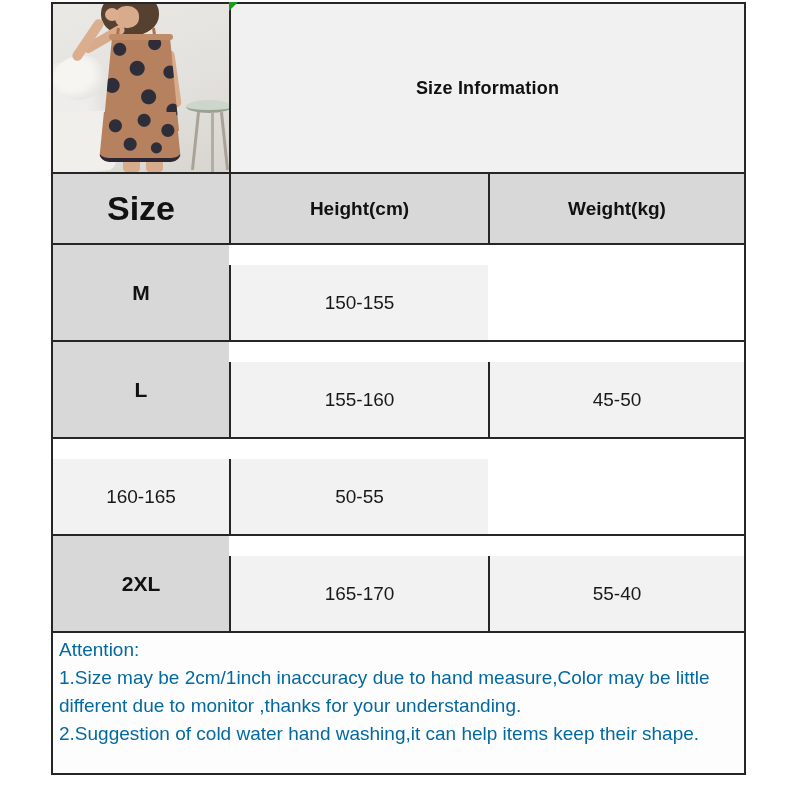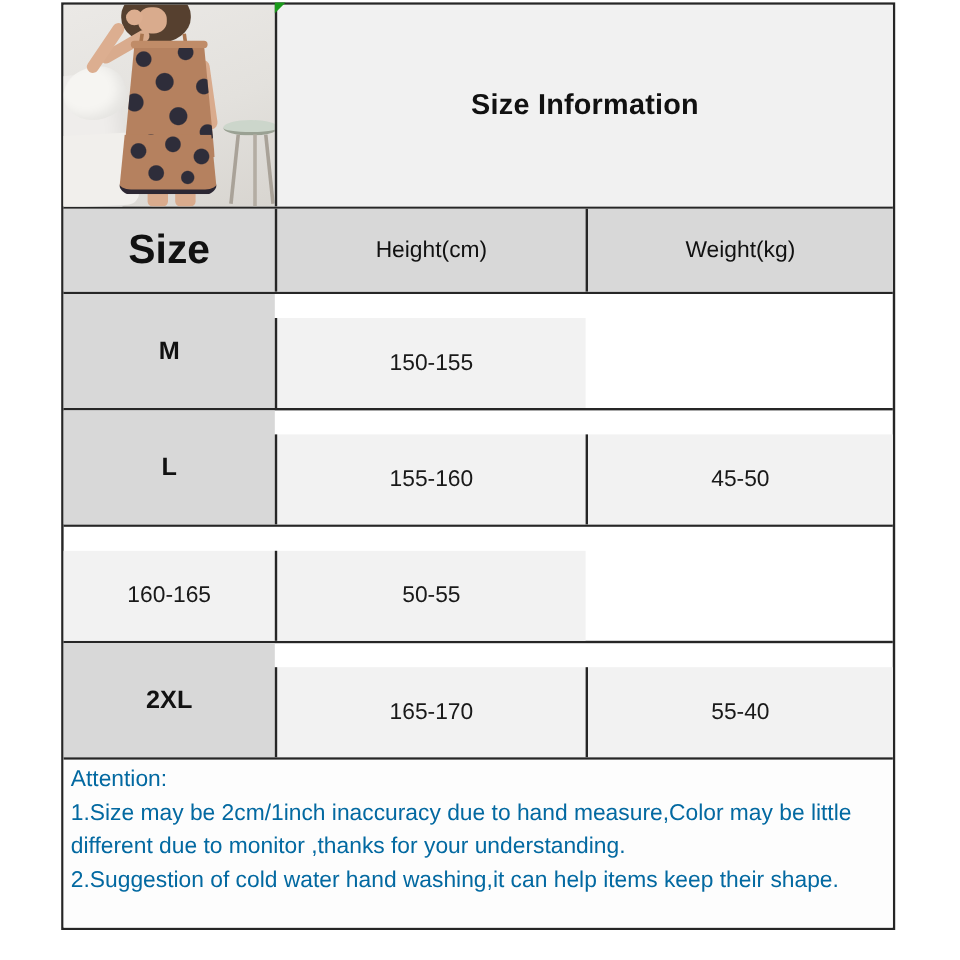--- a/index.html
+++ b/index.html
@@ -16,22 +16,22 @@
   .row { display:grid; width:100%; }
   .row + .row { border-top:2px solid #262626; }
   .top-row { grid-template-columns:176px auto; height:168px; }
   .hdr-row { grid-template-columns:176px 259px auto; height:71px; }
   .data-row { grid-template-columns:176px 259px auto; height:97px; }
   .cell {
     display:flex; align-items:center; justify-content:center;
     overflow:hidden; position:relative;
   }
   .cell + .cell { border-left:2px solid #262626; }
-  .title-cell { background:#f1f1f1; font-weight:bold; font-size:24px; letter-spacing:0.2px; }
-  .hdr-cell { background:#d8d8d8; font-weight:normal; font-size:19px; }
+  .title-cell { background:#f1f1f1; font-weight:bold; font-size:18px; letter-spacing:0.2px; }
+  .hdr-cell { background:#d8d8d8; font-weight:bold; font-size:19px; }
   .size-hdr-cell { background:#d8d8d8; font-weight:bold; font-size:34px; }
   .size-cell { background:#d8d8d8; font-weight:bold; font-size:21px; }
   .val-cell { background:#f2f2f2; font-size:19px; font-weight:400; color:#191919;margin-top:20px; }
   .attention {
     border-top:2px solid #262626; background:#fdfdfd;
     min-height:142px; padding:3px 8px 6px 6px;
     font-size:19px; line-height:28px; color:#0369a1;
   }
   .attention p { margin:0; }
 

